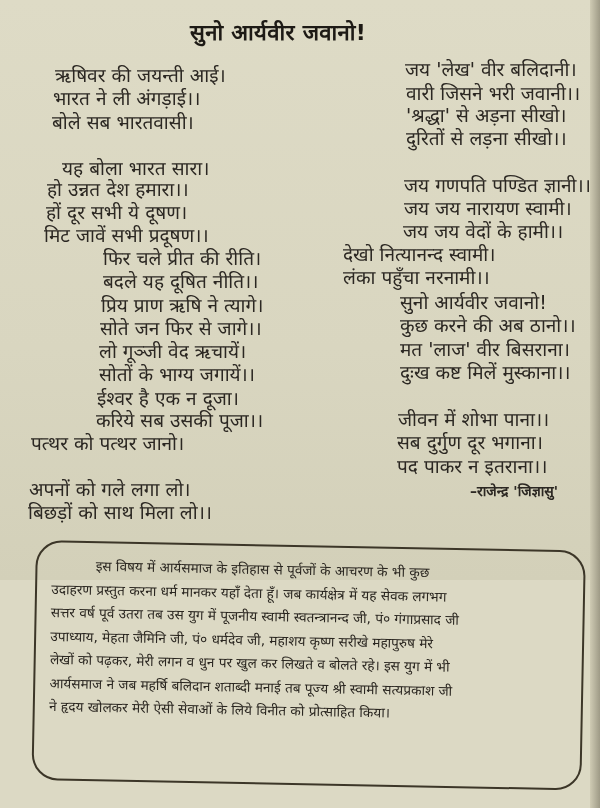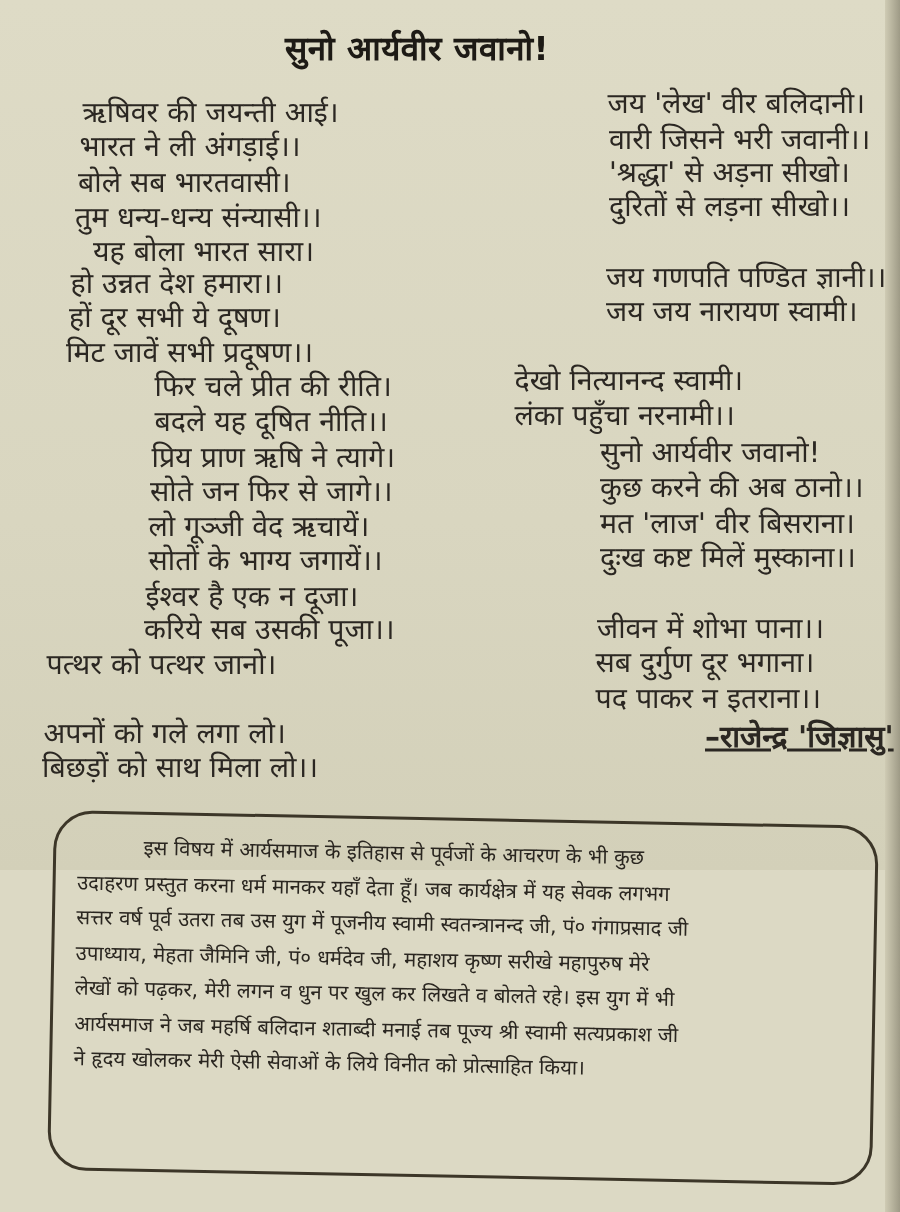--- a/index.html
+++ b/index.html
@@ -18,21 +18,21 @@
     position: absolute; right: 0; top: 0; width: 10px; height: 808px;
     background: linear-gradient(90deg, #cfcbb4 0%, #9e9a86 100%);
   }
   .title {
     position: absolute; left: 190px; top: 16px; width: 260px;
     font-size: 22px; font-weight: bold; color: #1d1a15; letter-spacing: 0.3px;
   }
   .line {
     position: absolute; font-size: 19px; line-height: 18px; white-space: nowrap; color: #2b2722;
   }
-  .author { font-weight: bold; font-size: 20px; text-decoration: underline; }
+  .author { font-weight: bold; font-size: 14px; }
   .box {
     position: absolute; left: 36px; top: 540px; width: 546px; height: 236px;
     border: 2px solid #3c3628; border-radius: 26px 26px 26px 26px;
     transform: rotate(1.1deg);
     transform-origin: left top;
   }
   .para {
     position: absolute; left: 52px; top: 554px; width: 520px;
     font-size: 13.6px; line-height: 23.5px; color: #2a2620;
     transform: rotate(1.1deg); transform-origin: left top;
@@ -44,21 +44,20 @@
 <body>
 
 <div class="page">
   <div class="page-edge"></div>
 
   <div class="title">सुनो आर्यवीर जवानो!</div>
 
   <div class="line" style="left:55px;top:66px">ऋषिवर की जयन्ती आई।</div>
   <div class="line" style="left:53px;top:89px">भारत ने ली अंगड़ाई।।</div>
   <div class="line" style="left:52px;top:113px">बोले सब भारतवासी।</div>
-  <div class="line" style="left:50px;top:136px">तुम धन्य-धन्य संन्यासी।।</div>
   <div class="line" style="left:62px;top:159px">यह बोला भारत सारा।</div>
   <div class="line" style="left:47px;top:180px">हो उन्नत देश हमारा।।</div>
   <div class="line" style="left:46px;top:203px">हों दूर सभी ये दूषण।</div>
   <div class="line" style="left:44px;top:226px">मिट जावें सभी प्रदूषण।।</div>
   <div class="line" style="left:103px;top:249px">फिर चले प्रीत की रीति।</div>
   <div class="line" style="left:103px;top:272px">बदले यह दूषित नीति।।</div>
   <div class="line" style="left:101px;top:296px">प्रिय प्राण ऋषि ने त्यागे।</div>
   <div class="line" style="left:100px;top:319px">सोते जन फिर से जागे।।</div>
   <div class="line" style="left:99px;top:342px">लो गूञ्जी वेद ऋचायें।</div>
   <div class="line" style="left:99px;top:365px">सोतों के भाग्य जगायें।।</div>
@@ -67,20 +66,21 @@
   <div class="line" style="left:31px;top:434px">पत्थर को पत्थर जानो।</div>
   <div class="line" style="left:29px;top:480px">अपनों को गले लगा लो।</div>
   <div class="line" style="left:28px;top:503px">बिछड़ों को साथ मिला लो।।</div>
 
   <div class="line" style="left:405px;top:60px">जय 'लेख' वीर बलिदानी।</div>
   <div class="line" style="left:406px;top:84px">वारी जिसने भरी जवानी।।</div>
   <div class="line" style="left:406px;top:106px">'श्रद्धा' से अड़ना सीखो।</div>
   <div class="line" style="left:406px;top:129px">दुरितों से लड़ना सीखो।।</div>
   <div class="line" style="left:404px;top:199px">जय जय नारायण स्वामी।</div>
   <div class="line" style="left:404px;top:176px">जय गणपति पण्डित ज्ञानी।।</div>
+  <div class="line" style="left:403px;top:222px">जय जय वेदों के हामी।।</div>
   <div class="line" style="left:343px;top:245px">देखो नित्यानन्द स्वामी।</div>
   <div class="line" style="left:343px;top:268px">लंका पहुँचा नरनामी।।</div>
   <div class="line" style="left:400px;top:293px">सुनो आर्यवीर जवानो!</div>
   <div class="line" style="left:400px;top:316px">कुछ करने की अब ठानो।।</div>
   <div class="line" style="left:400px;top:340px">मत 'लाज' वीर बिसराना।</div>
   <div class="line" style="left:400px;top:363px">दुःख कष्ट मिलें मुस्काना।।</div>
   <div class="line" style="left:398px;top:410px">जीवन में शोभा पाना।।</div>
   <div class="line" style="left:397px;top:433px">सब दुर्गुण दूर भगाना।</div>
   <div class="line" style="left:397px;top:457px">पद पाकर न इतराना।।</div>
   <div class="line author" style="left:470px;top:482px">–राजेन्द्र 'जिज्ञासु'</div>

